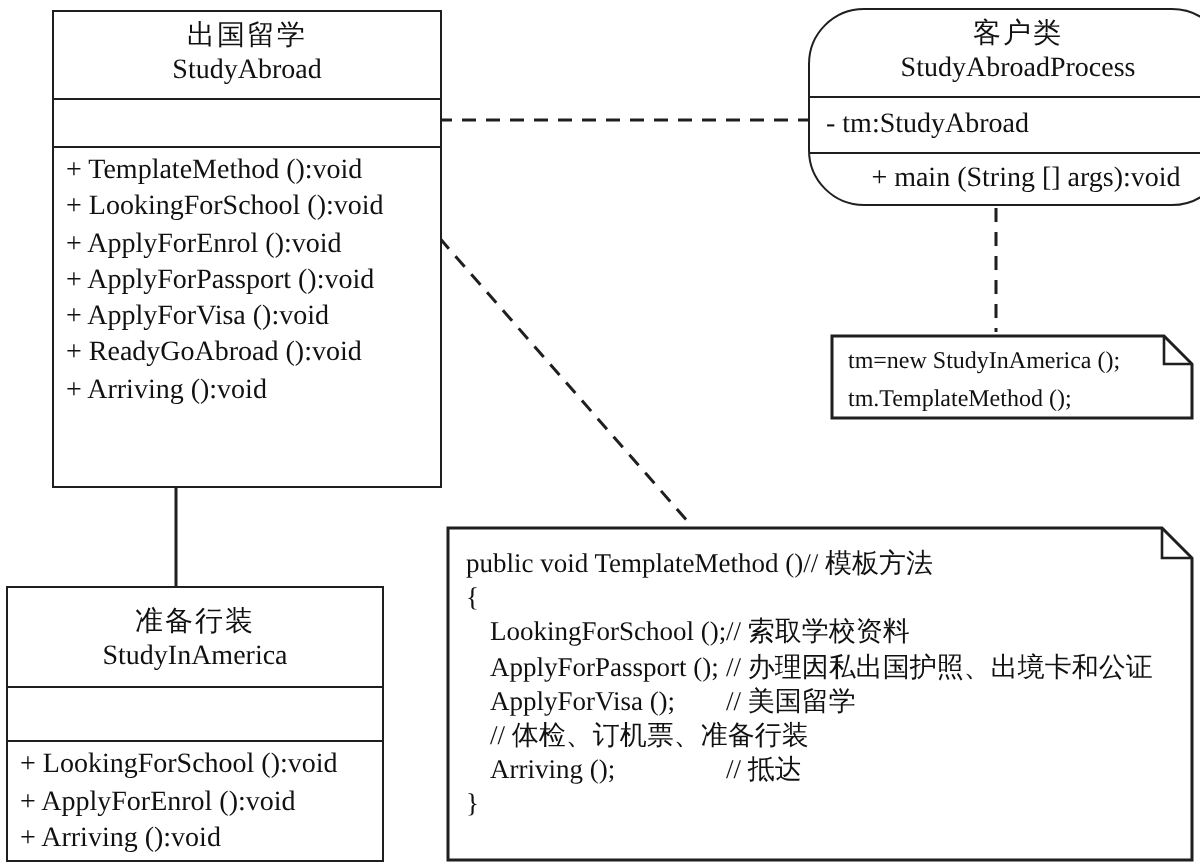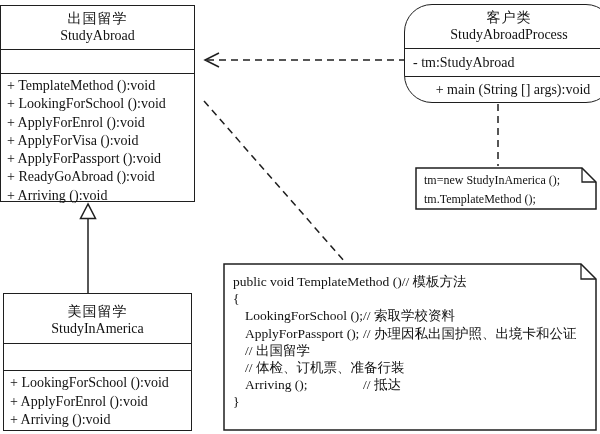--- a/index.html
+++ b/index.html
@@ -14,21 +14,21 @@
     position:absolute; background:#ffffff; border:1.5px solid #1f1f1f;
     box-sizing:border-box; display:flex; flex-direction:column;
   }
   .cmp { box-sizing:border-box; }
   .cmp + .cmp { border-top:1.5px solid #1f1f1f; }
   .cmp.title { text-align:center; font-size:14px; line-height:17px; }
   .cmp.title .cn { letter-spacing:1px; }
   .cmp.members { font-size:14px; text-align:left; white-space:nowrap; }
   .member { white-space:nowrap; }
 
-  .box-a { left:0; top:5px; width:195px; height:197px; }
+  .box-a { left:26px; top:5px; width:195px; height:239px; }
   .box-a .title { height:43px; flex:none; padding-top:4px; }
   .box-a .attrs { height:24px; flex:none; }
   .box-a .methods { flex:1; padding:3px 4px 0 6px; }
   .box-a .member { line-height:18.3px; }
 
   .box-b { left:404px; top:4px; width:210px; height:99px;border-radius:28px; }
   .box-b .title { height:43px; flex:none; padding-top:4px; }
   .box-b .attrs { height:28px; flex:none; line-height:27px; padding-left:8px; }
   .box-b .methods { flex:1; line-height:25px; padding-left:8px;text-align:center; }
 
@@ -74,43 +74,43 @@
   <div class="uml-class box-a">
     <div class="cmp title">
       <div class="cn">出国留学</div>
       <div class="en">StudyAbroad</div>
     </div>
     <div class="cmp attrs"></div>
     <div class="cmp members methods">
       <div class="member">+ TemplateMethod ():void</div>
       <div class="member">+ LookingForSchool ():void</div>
       <div class="member">+ ApplyForEnrol ():void</div>
+      <div class="member">+ ApplyForPassport ():void</div>
       <div class="member">+ ApplyForVisa ():void</div>
-      <div class="member">+ ApplyForPassport ():void</div>
       <div class="member">+ ReadyGoAbroad ():void</div>
       <div class="member">+ Arriving ():void</div>
     </div>
   </div>
 
   <div class="uml-class box-b">
     <div class="cmp title">
       <div class="cn">客户类</div>
       <div class="en">StudyAbroadProcess</div>
     </div>
     <div class="cmp members attrs">
       <div class="member">- tm:StudyAbroad</div>
     </div>
     <div class="cmp members methods">
       <div class="member">+ main (String [] args):void</div>
     </div>
   </div>
 
   <div class="uml-class box-c">
     <div class="cmp title">
-      <div class="cn">美国留学</div>
+      <div class="cn">准备行装</div>
       <div class="en">StudyInAmerica</div>
     </div>
     <div class="cmp attrs"></div>
     <div class="cmp members methods">
       <div class="member">+ LookingForSchool ():void</div>
       <div class="member">+ ApplyForEnrol ():void</div>
       <div class="member">+ Arriving ():void</div>
     </div>
   </div>
 
@@ -137,21 +137,22 @@
       <div class="code-line">{</div>
       <div class="code-line indent">
         <span class="call">LookingForSchool ();</span>
         <span class="comment">// 索取学校资料</span>
       </div>
       <div class="code-line indent">
         <span class="call">ApplyForPassport ();</span>
         <span class="comment">// 办理因私出国护照、出境卡和公证</span>
       </div>
       <div class="code-line indent">
-        <span class="comment">// 出国留学</span>
+        <span class="call">ApplyForVisa ();</span>
+        <span class="comment">// 美国留学</span>
       </div>
       <div class="code-line indent">
         <span class="comment">// 体检、订机票、准备行装</span>
       </div>
       <div class="code-line indent">
         <span class="call">Arriving ();</span>
         <span class="comment">// 抵达</span>
       </div>
       <div class="code-line">}</div>
     </div>

